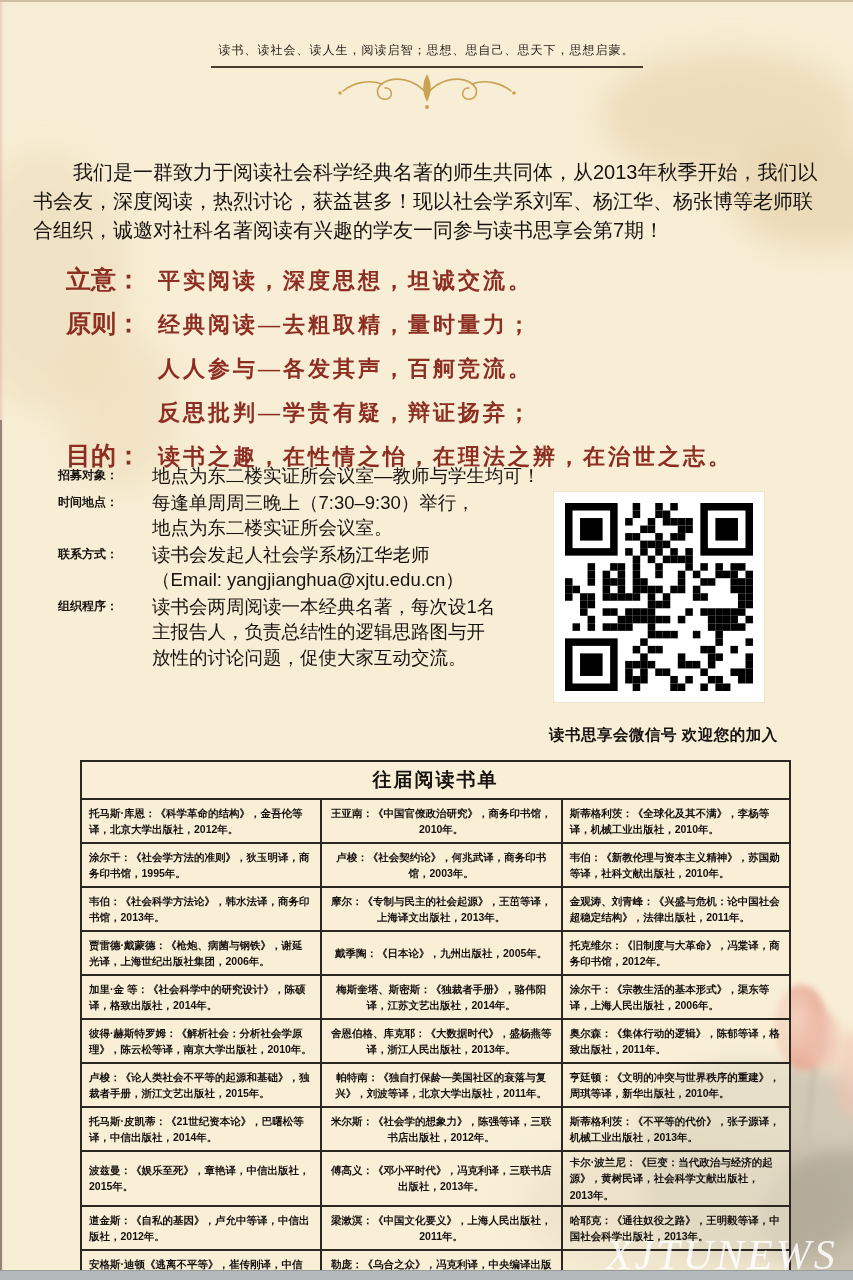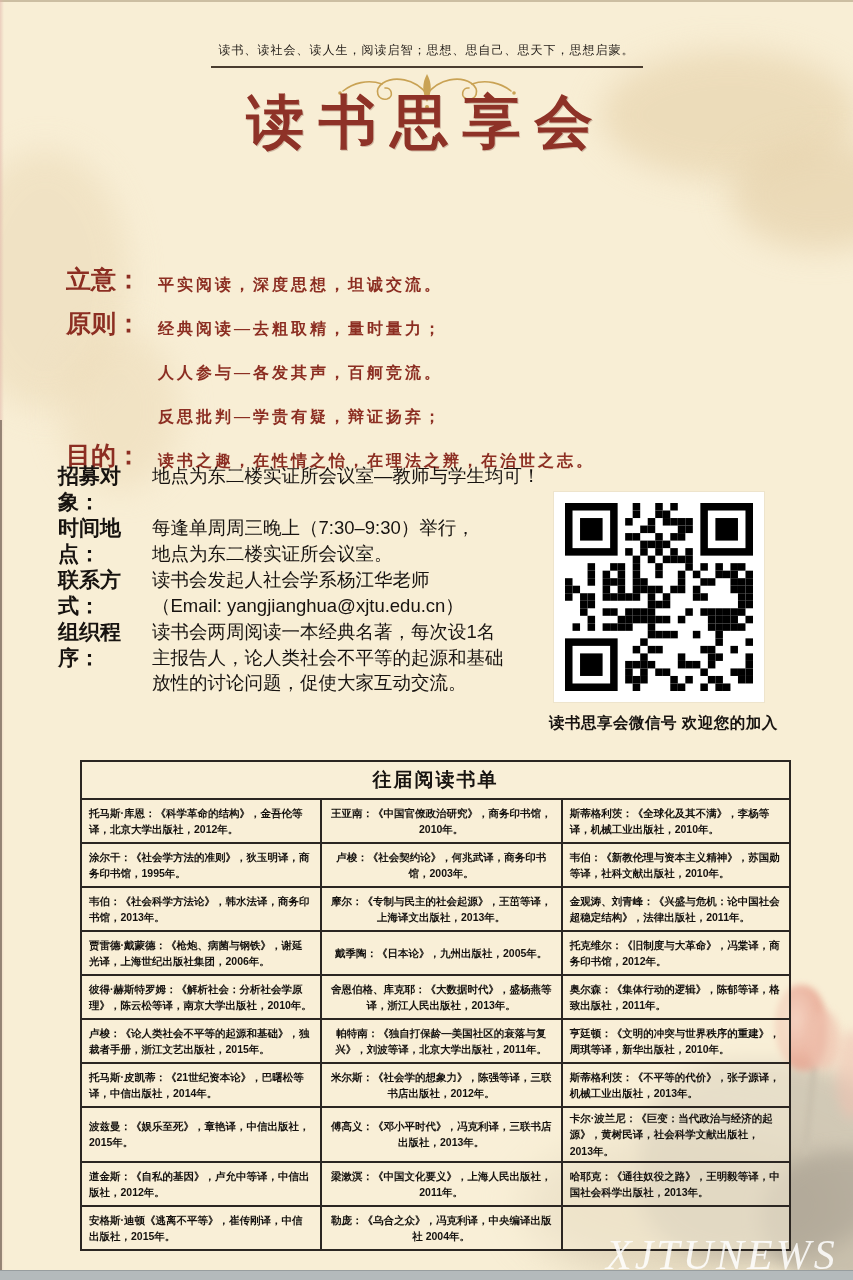--- a/index.html
+++ b/index.html
@@ -42,32 +42,32 @@
          text-shadow:1px 1px 0 rgba(90,30,20,.25);}
 
   
   .intro{position:absolute;left:33px;top:158px;width:792px;font-size:20px;line-height:29px;color:var(--ink);
          white-space:pre-line;text-indent:2em;font-weight:500;}
 
   
   .mottos{position:absolute;left:66px;top:252px;width:770px;}
   .motto-row{display:flex;height:44px;align-items:flex-end;}
   .motto-label{flex:0 0 92px;font-family:"Liberation Serif",serif;font-weight:bold;font-size:25px;color:var(--motto-red);}
-  .motto-text{font-family:"Liberation Serif",serif;font-weight:bold;font-size:16px;letter-spacing:3px;color:var(--motto-red);}
+  .motto-text{font-family:"Liberation Serif",serif;font-weight:bold;font-size:22px;letter-spacing:3px;color:var(--motto-red);}
 
   
   .info{position:absolute;left:58px;top:463px;width:492px;}
   .info-row{display:flex;margin-bottom:1px;}
-  .info-label{flex:0 0 94px;font-weight:bold;font-size:21px;color:var(--ink);line-height:25.5px;}
+  .info-label{flex:0 0 94px;font-weight:bold;font-size:12px;color:var(--ink);line-height:25.5px;}
   .info-text{flex:1;font-size:18.5px;color:var(--ink);line-height:25.5px;white-space:pre-line;}
 
   
   .qr-area{position:absolute;left:549px;top:492px;width:220px;text-align:center;}
   .qr-box{display:inline-block;background:#fff;padding:11px;line-height:0;box-shadow:0 0 0 1px rgba(0,0,0,.04);}
-  .qr-caption{margin-top:11px;font-size:15.5px;font-weight:bold;color:var(--ink);letter-spacing:.5px;white-space:nowrap;}
+  .qr-caption{margin-top:23px;font-size:15.5px;font-weight:bold;color:var(--ink);letter-spacing:.5px;white-space:nowrap;}
 
   
   .book-table{position:absolute;left:80px;top:760px;width:711px;border-collapse:collapse;
               border:2px solid var(--line);background:rgba(250,240,216,.55);}
   .book-table td,.book-table th{border:2px solid var(--line);vertical-align:middle;}
   .book-table th{height:34px;font-size:19px;letter-spacing:2px;color:var(--ink);font-weight:bold;}
   .book-table td{height:38px;padding:2px 7px;font-size:10.5px;font-weight:bold;line-height:1.55;color:#14110e;}
   .c1{width:33.8%;} .c2{width:34%;text-align:center;} .c3{width:32.2%;}
 
   .watermark{position:absolute;left:606px;top:1231px;font-family:"Liberation Serif",serif;font-style:italic;
@@ -100,22 +100,22 @@
         <path d="M105 24 C118 8 138 6 149 13 C159 20 154 31 145 29 C138 27 140 17 147 18"></path>
         <path d="M60 14 C46 9 31 13 21 21"></path>
         <path d="M150 14 C164 9 179 13 189 21"></path>
         <circle cx="18" cy="23" r="1.8" fill="#c9a254" stroke="none"></circle>
         <circle cx="192" cy="23" r="1.8" fill="#c9a254" stroke="none"></circle>
       </g>
       <path d="M105 4 C100 13 100 22 105 32 C110 22 110 13 105 4 Z" fill="#c9a254"></path>
       <circle cx="105" cy="37" r="2" fill="#c9a254"></circle>
     </svg>
   </div>
-  <div class="title">读书思享会</div>
-
+
+  <div class="intro">我们是一群致力于阅读社会科学经典名著的师生共同体，从2013年秋季开始，我们以书会友，深度阅读，热烈讨论，获益甚多！现以社会学系刘军、杨江华、杨张博等老师联合组织，诚邀对社科名著阅读有兴趣的学友一同参与读书思享会第7期！</div>
 
   <div class="mottos">
 
       <div class="motto-row">
         <span class="motto-label">立意：</span>
         <span class="motto-text">平实阅读，深度思想，坦诚交流。</span>
       </div>
 
       <div class="motto-row">
         <span class="motto-label">原则：</span>
@@ -154,21 +154,21 @@
 
       <div class="info-row">
         <span class="info-label">联系方式：</span>
         <span class="info-text">读书会发起人社会学系杨江华老师
 （Email: yangjianghua@xjtu.edu.cn）</span>
       </div>
 
       <div class="info-row">
         <span class="info-label">组织程序：</span>
         <span class="info-text">读书会两周阅读一本经典名著，每次设1名
-主报告人，论人类社会不平等的起源和基础
+主报告人，负责总结性的逻辑思路图与开
 放性的讨论问题，促使大家互动交流。</span>
       </div>
 
 
   </div>
 
   <div class="qr-area">
     <div class="qr-box" id="qr-box"><svg width="188" height="188" viewBox="0 0 190 190">
           <rect x="0" y="0" width="190" height="190" fill="#fff"></rect>
           <rect x="68.39999999999999" y="0" width="7.6" height="7.6" fill="#000"></rect>
@@ -406,20 +406,25 @@
           <td class="c2">摩尔：《专制与民主的社会起源》，王茁等译，上海译文出版社，2013年。</td>
           <td class="c3">金观涛、刘青峰：《兴盛与危机：论中国社会超稳定结构》，法律出版社，2011年。</td>
         </tr>
 
         <tr>
           <td class="c1">贾雷德·戴蒙德：《枪炮、病菌与钢铁》，谢延光译，上海世纪出版社集团，2006年。</td>
           <td class="c2">戴季陶：《日本论》，九州出版社，2005年。</td>
           <td class="c3">托克维尔：《旧制度与大革命》，冯棠译，商务印书馆，2012年。</td>
         </tr>
 
+        <tr>
+          <td class="c1">加里·金 等：《社会科学中的研究设计》，陈硕译，格致出版社，2014年。</td>
+          <td class="c2">梅斯奎塔、斯密斯：《独裁者手册》，骆伟阳译，江苏文艺出版社，2014年。</td>
+          <td class="c3">涂尔干：《宗教生活的基本形式》，渠东等译，上海人民出版社，2006年。</td>
+        </tr>
 
         <tr>
           <td class="c1">彼得·赫斯特罗姆：《解析社会：分析社会学原理》，陈云松等译，南京大学出版社，2010年。</td>
           <td class="c2">舍恩伯格、库克耶：《大数据时代》，盛杨燕等译，浙江人民出版社，2013年。</td>
           <td class="c3">奥尔森：《集体行动的逻辑》，陈郁等译，格致出版社，2011年。</td>
         </tr>
 
         <tr>
           <td class="c1">卢梭：《论人类社会不平等的起源和基础》，独裁者手册，浙江文艺出版社，2015年。</td>
           <td class="c2">帕特南：《独自打保龄—美国社区的衰落与复兴》，刘波等译，北京大学出版社，2011年。</td>

